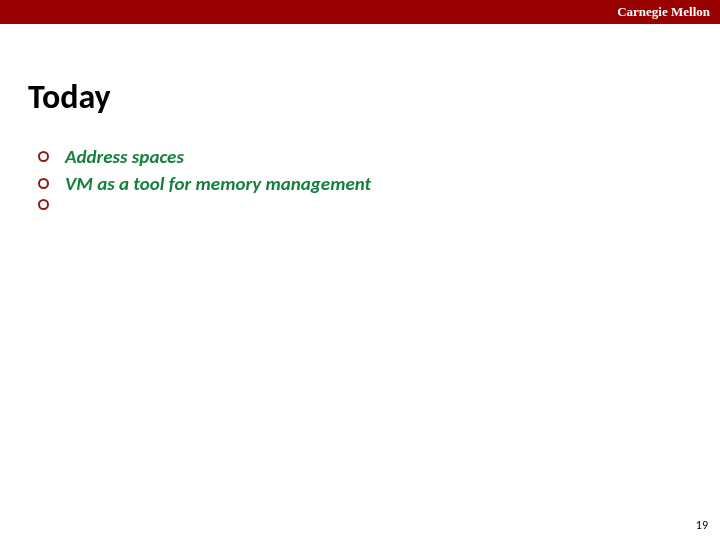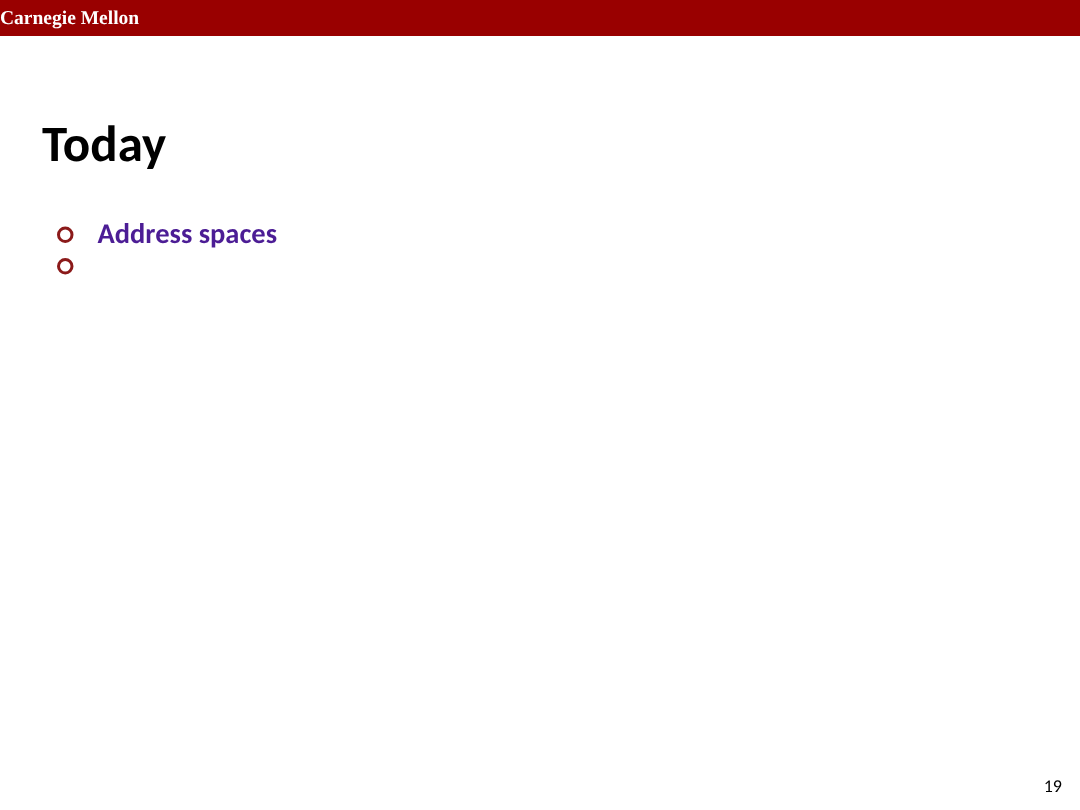--- a/index.html
+++ b/index.html
@@ -10,20 +10,21 @@
       background: #ffffff;
       position: relative;
       overflow: hidden;
     }
     .header-bar {
       width: 100%;
       height: 24px;
       background: #990000;
       display: flex;
       align-items: center;
+      justify-content: flex-end;
       padding-right: 10px;
     }
     .header-text {
       color: #ffffff;
       font-family: Georgia, "Times New Roman", serif;
       font-weight: bold;
       font-size: 13px;
     }
     .content {
       padding: 20px 28px 0 28px;
@@ -49,21 +50,22 @@
       width: 11px;
       height: 11px;
       border: 2px solid #8b1a1a;
       border-radius: 50%;
       margin-right: 16px;
       flex-shrink: 0;
     }
     .item-text {
       font-size: 19px;
       font-weight: bold;
-      color: #4c1d95;
+      color: #15803d;
+      font-style: italic;
     }
     .page-number {
       position: absolute;
       bottom: 8px;
       right: 12px;
       font-size: 12px;
       color: #000000;
     }
   </style>
 </head>
@@ -75,17 +77,21 @@
 
 <div class="content">
   <h1 class="title">Today</h1>
   <ul class="bullet-list">
     <li>
       <span class="bullet"></span>
       <span class="item-text">Address spaces</span>
     </li>
     <li>
       <span class="bullet"></span>
+      <span class="item-text">VM as a tool for memory management</span>
+    </li>
+    <li>
+      <span class="bullet"></span>
     </li>
   </ul>
 </div>
 
 <div class="page-number">19</div>
 
 </body></html>

